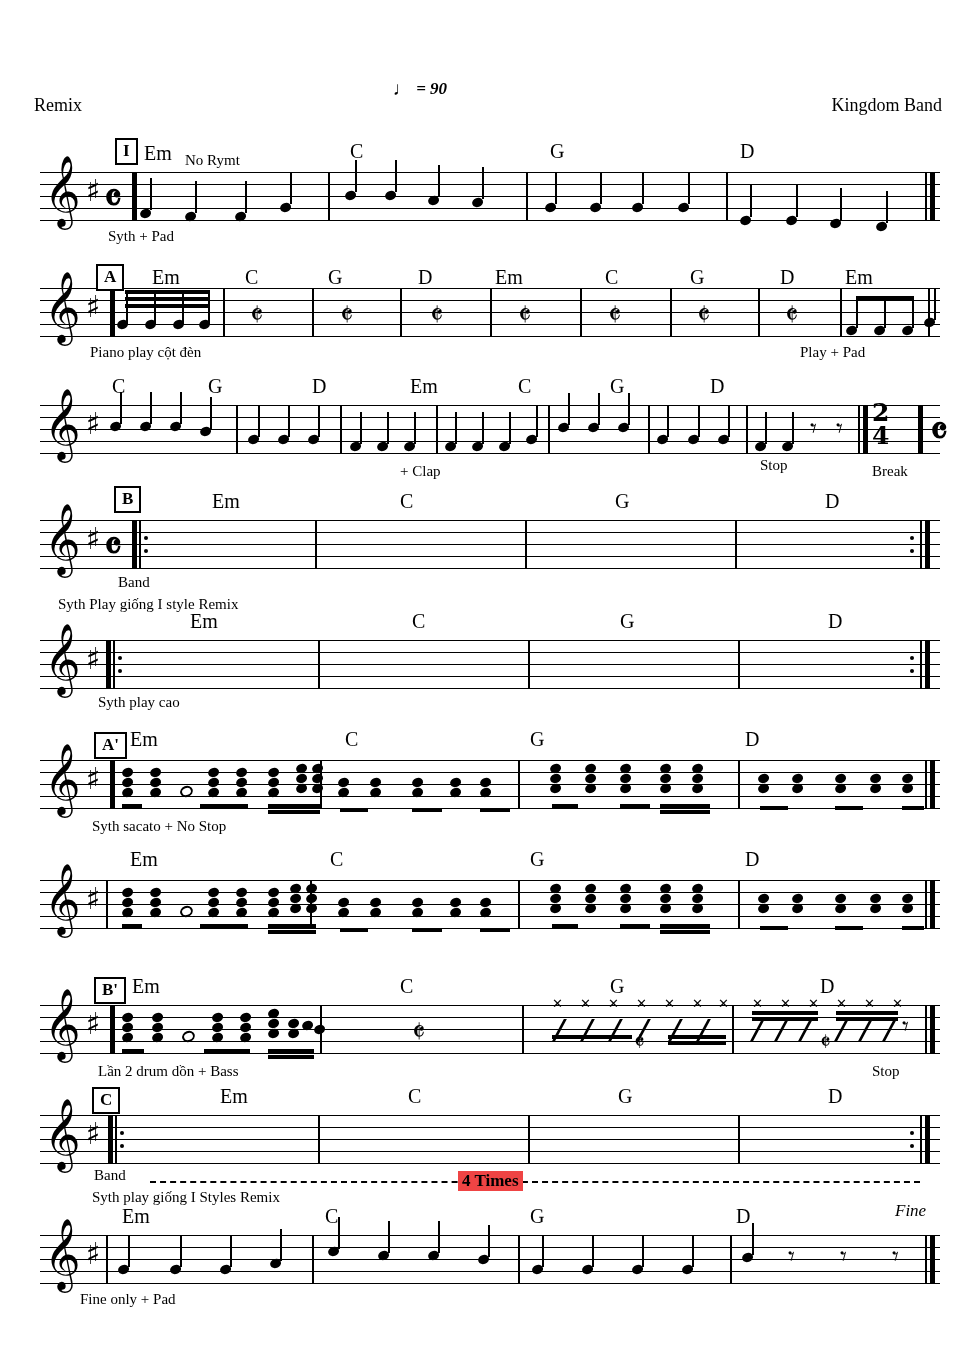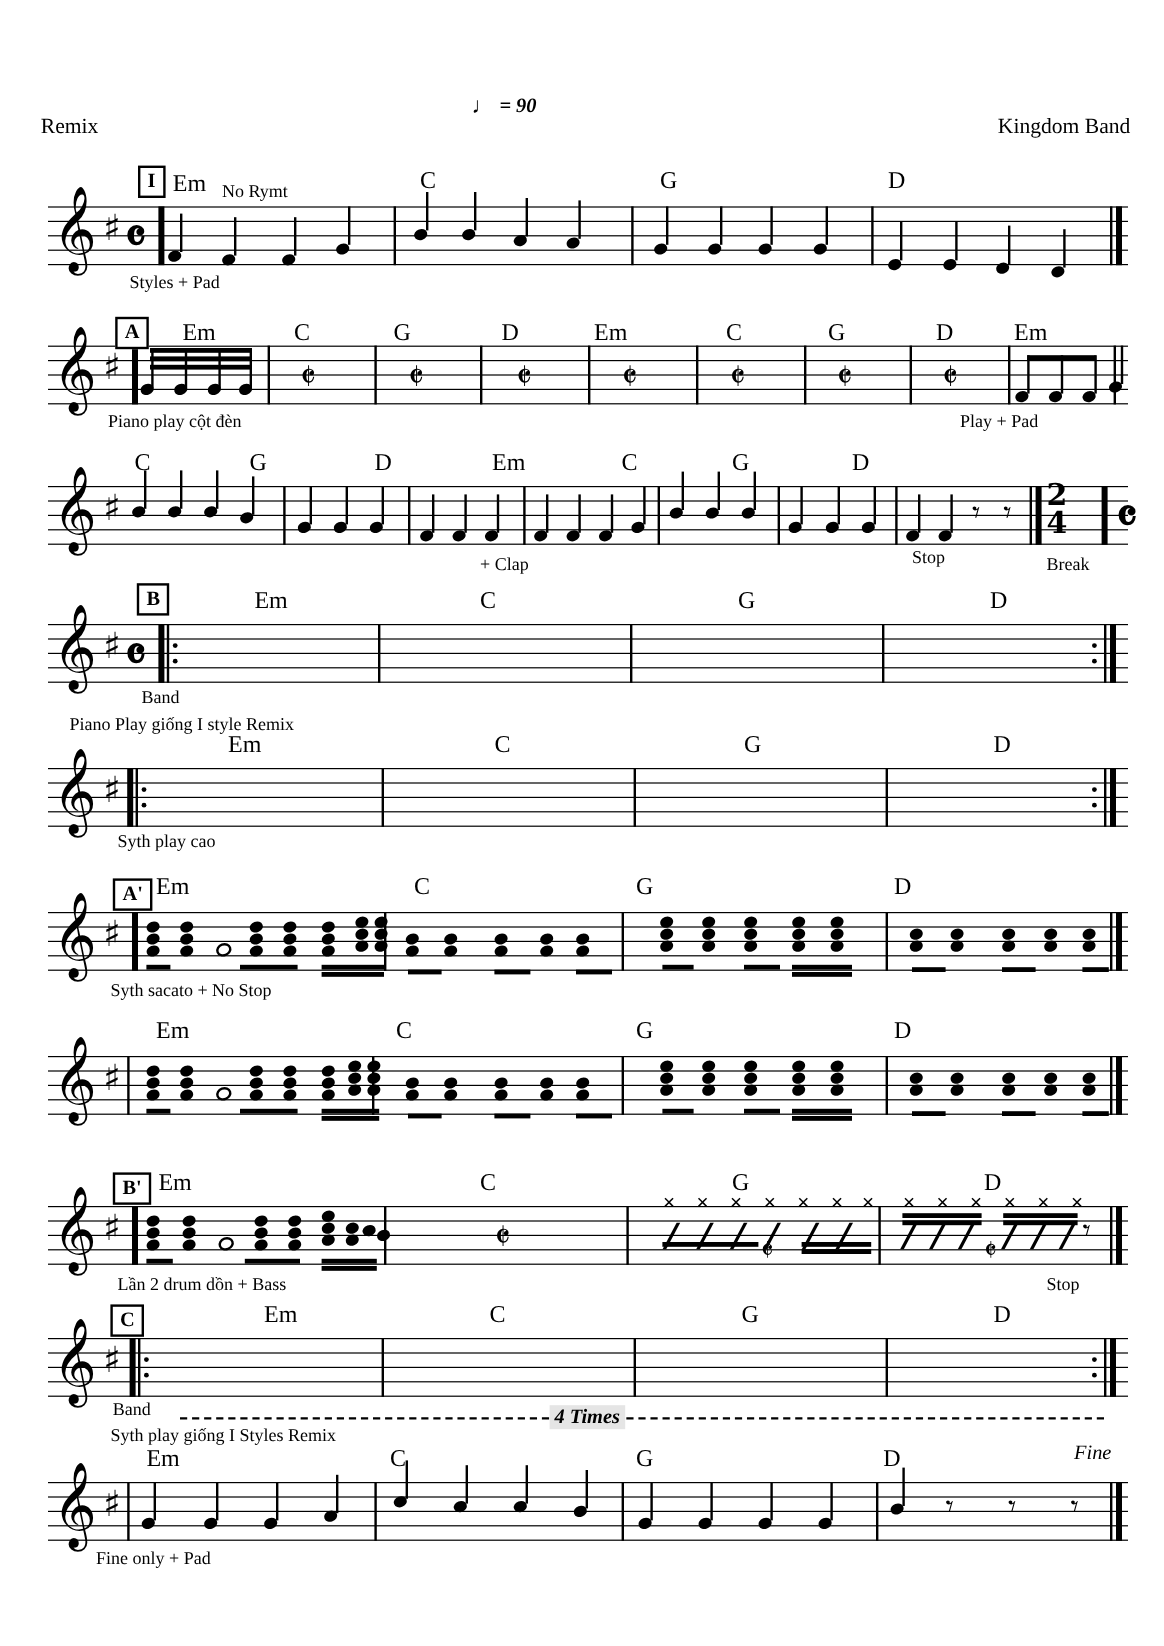--- a/index.html
+++ b/index.html
@@ -46,21 +46,21 @@
   
   .nh{position:absolute;width:11px;height:8.5px;background:#000;border-radius:50%;transform:rotate(-20deg);}
   .nh.hollow{background:#fff;border:2px solid #000;width:9px;height:7px;}
   .stem{position:absolute;width:1.6px;height:32px;background:#000;}
   .beam{position:absolute;height:4px;background:#000;}
   .rest{position:absolute;font-size:26px;line-height:26px;font-family:"DejaVu Sans",sans-serif;}
   .slash{position:absolute;width:3px;height:22px;background:#000;transform:skewX(-28deg);}
   .measrep{position:absolute;font-size:30px;line-height:30px;font-family:"DejaVu Sans",serif;}
   .xhead{position:absolute;font-size:13px;line-height:13px;font-family:"DejaVu Sans",sans-serif;}
   .dashline{position:absolute;border-top:2px dashed #000;}
-  .times{position:absolute;font-weight:bold;font-size:17px;background:#e5e5e5;padding:0 4px;font-style:italic;}
+  .times{position:absolute;font-weight:bold;font-size:17px;background:#ef4444;padding:0 4px;}
 </style>
 </head>
 <body>
 
 <div class="sheet">
 
   <div class="tempo"><span class="qn">♩</span> <span>= 90</span></div>
   <div class="remix">Remix</div>
   <div class="band">Kingdom Band</div>
 
@@ -77,21 +77,21 @@
     <div class="timesig commontime" style="left:64px;top:6px;">𝄴</div>
     <div class="endbar" style="left:92px;">
         <b class="thick" style="left:0"></b>
       </div>
     <div class="rehearsal" style="left:75px;top:-34px;">I</div>
     <div class="chord" style="left:104px;top:-30px;">Em</div>
     <div class="chord" style="left:310px;top:-32px;">C</div>
     <div class="chord" style="left:510px;top:-32px;">G</div>
     <div class="chord" style="left:700px;top:-32px;">D</div>
     <div class="note-text" style="left:145px;top:-20px;">No Rymt</div>
-    <div class="note-text" style="left:68px;top:56px;">Styles + Pad</div>
+    <div class="note-text" style="left:68px;top:56px;">Syth + Pad</div>
 
     <div class="nh" style="left:100px;top:37px;"></div>
       <div class="stem" style="left:110px;top:6px;"></div>
     <div class="nh" style="left:145px;top:40px;"></div>
       <div class="stem" style="left:155px;top:9px;"></div>
     <div class="nh" style="left:195px;top:40px;"></div>
       <div class="stem" style="left:205px;top:9px;"></div>
     <div class="nh" style="left:240px;top:31px;"></div>
       <div class="stem" style="left:250px;top:0px;"></div>
     <div class="barline" style="left:288px;"></div>
@@ -293,21 +293,21 @@
         <b class="thin" style="left:7px"></b>
       </div>
     <div class="repeat-dots" style="left:104px;top:16px;"></div>
     <div class="repeat-dots" style="left:104px;top:29px;"></div>
     <div class="rehearsal" style="left:74px;top:-34px;">B</div>
     <div class="chord" style="left:172px;top:-30px;">Em</div>
     <div class="chord" style="left:360px;top:-30px;">C</div>
     <div class="chord" style="left:575px;top:-30px;">G</div>
     <div class="chord" style="left:785px;top:-30px;">D</div>
     <div class="note-text" style="left:78px;top:54px;">Band</div>
-    <div class="note-text" style="left:18px;top:76px;">Piano Play giống I style Remix</div>
+    <div class="note-text" style="left:18px;top:76px;">Syth Play giống I style Remix</div>
     <div class="barline" style="left:275px;"></div>
     <div class="barline" style="left:485px;"></div>
     <div class="barline" style="left:695px;"></div>
     <div class="repeat-dots" style="left:870px;top:16px;"></div>
     <div class="repeat-dots" style="left:870px;top:29px;"></div>
     <div class="endbar" style="left:880px;">
         <b class="thin"></b>
         <b class="thick"></b>
       </div>
   </div>

